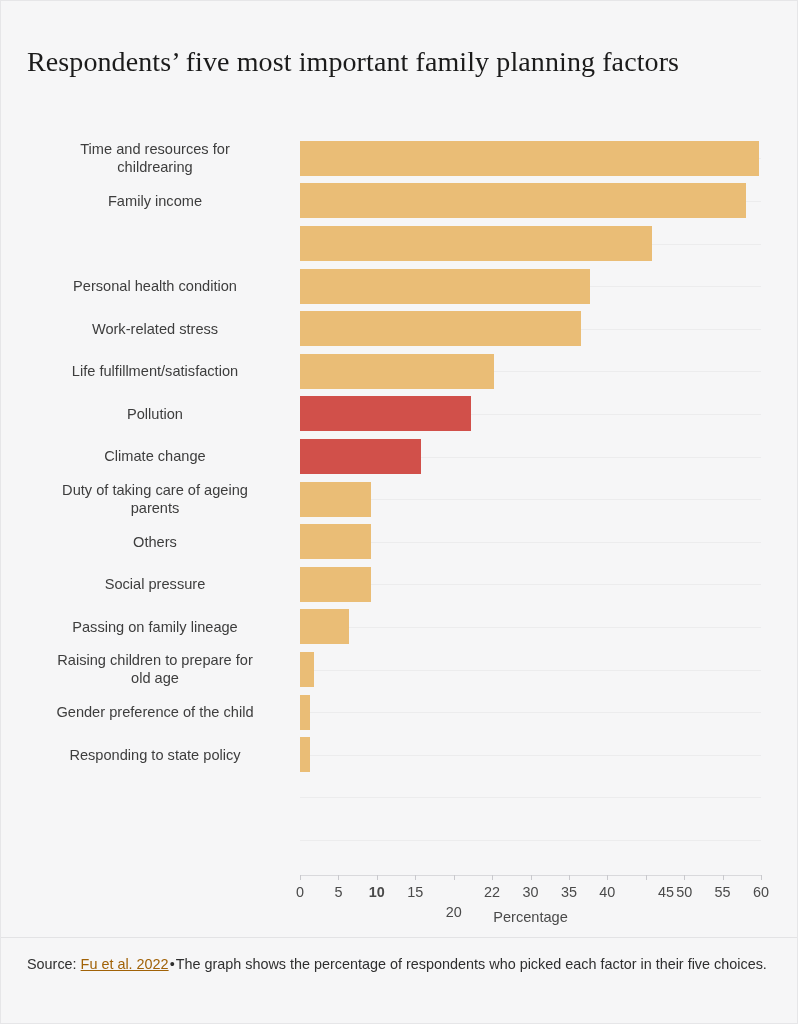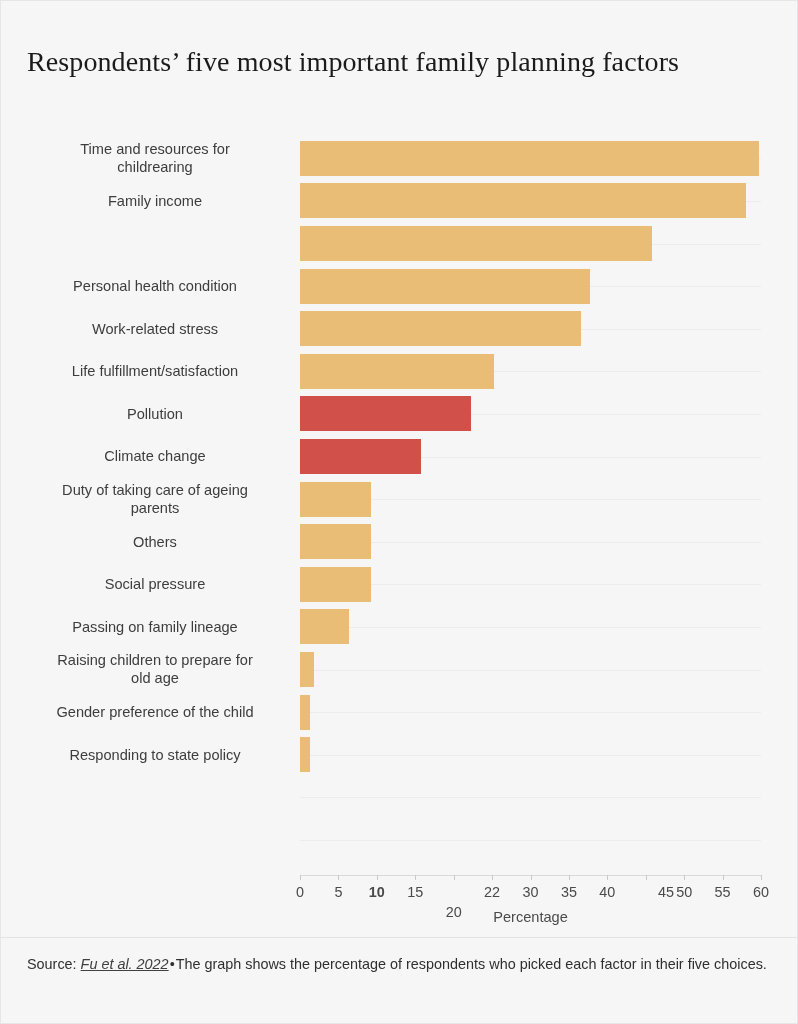--- a/index.html
+++ b/index.html
@@ -150,23 +150,22 @@
   .footer {
     position: absolute;
     left: 26px;
     top: 952px;
     width: 748px;
     font-size: 14.4px;
     line-height: 1.55;
     color: #2f2f2f;
   }
   .footer a {
-    color: #404040;
+    color: #a16207;
     text-decoration: underline;
-    font-style: italic;
   }
   .footer .sep { padding: 0 1px; }
 </style>
 </head>
 <body>
 
 <div class="figure">
 
   <h1 class="title">Respondents’ five most important family planning factors</h1>
 

